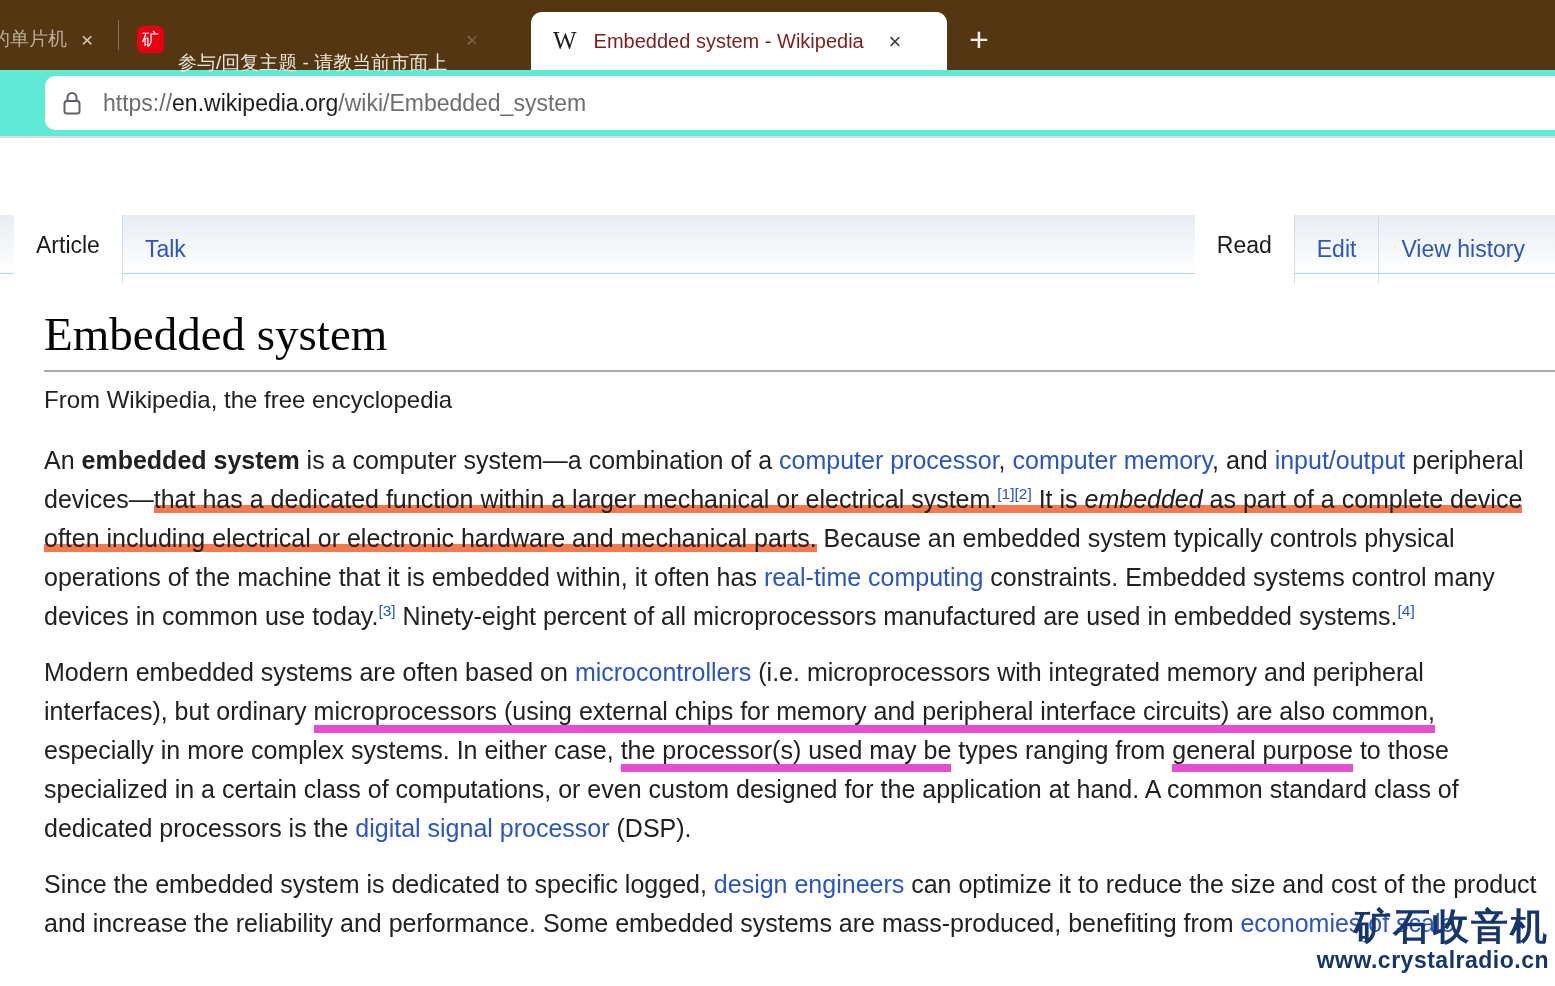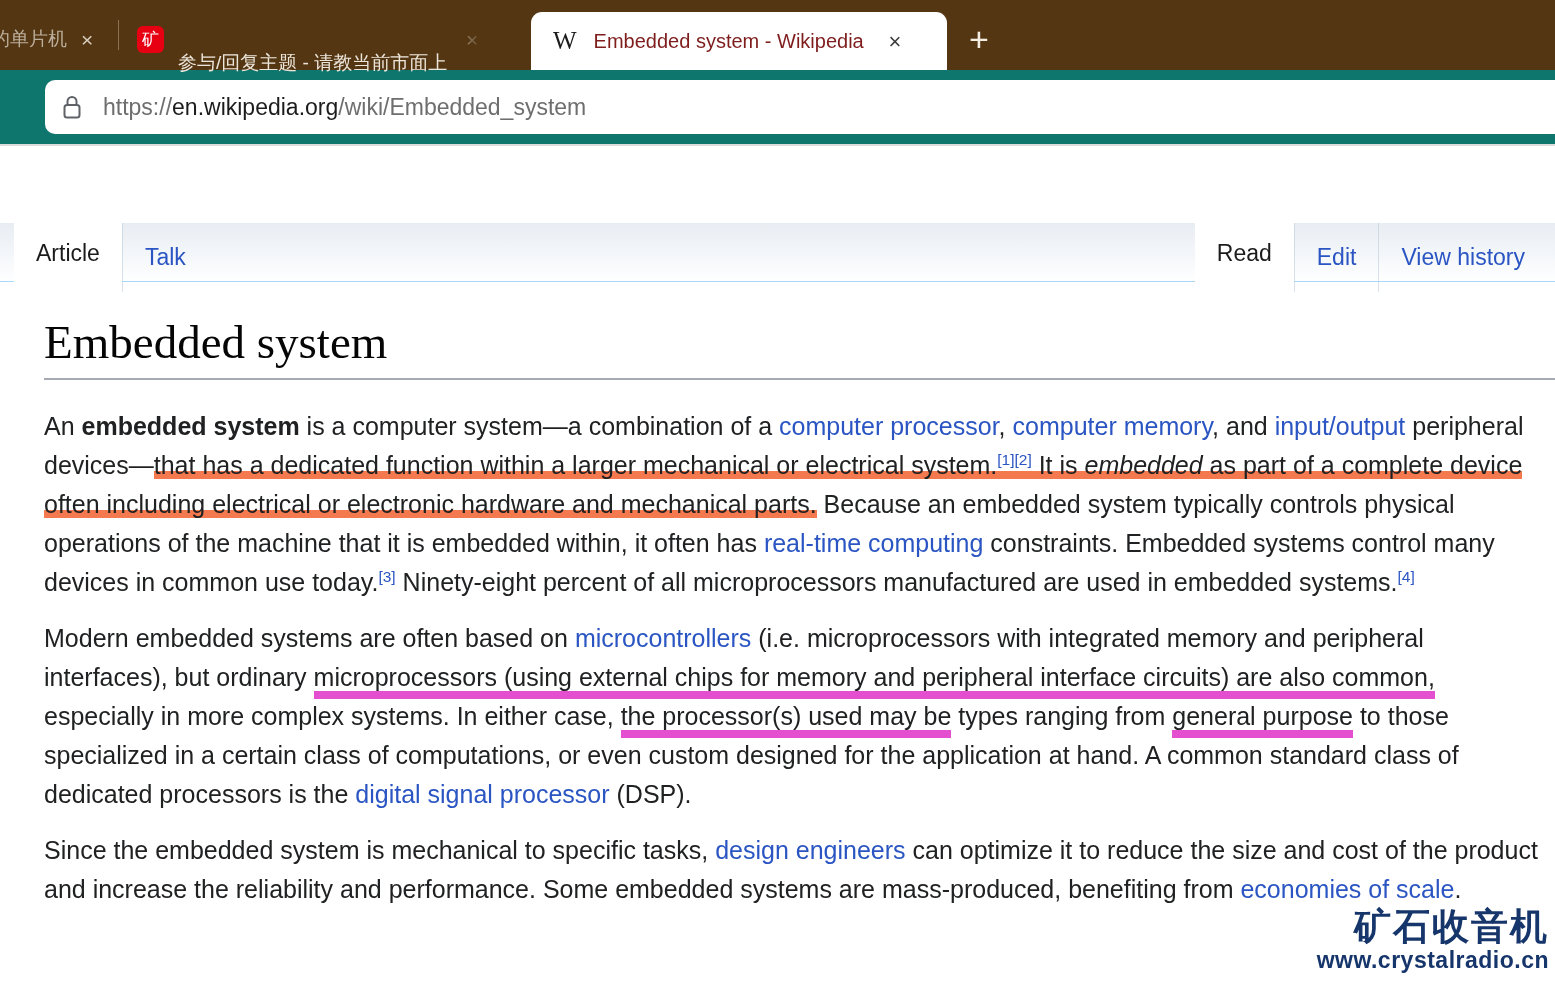--- a/index.html
+++ b/index.html
@@ -27,21 +27,21 @@
     background:linear-gradient(to right,rgba(84,55,18,0),var(--brown));}
   .t-close{color:#d8cec0;font-size:21px;line-height:21px;cursor:default;}
   .tab-active{width:416px;height:58px;background:#fff;border-radius:11px 11px 0 0;
     padding-left:22px;align-self:flex-end;}
   .w-icon{font-family:"Liberation Serif",serif;font-size:25px;color:#1b1b1b;flex:0 0 auto;}
   .tab-active .t-title{color:#7f1d1d;font-size:20px;margin-left:17px;white-space:nowrap;
     width:295px;overflow:hidden;}
   .tab-active .t-close{color:#3c3c3c;font-size:22px;}
   .newtab{color:#f3ede4;font-size:34px;font-weight:200;margin:0 0 14px 22px;line-height:34px;}
   
-  .urlrow{height:76px;background:#0f766e;border-bottom:2px solid #dcdcdc;box-sizing:border-box;
+  .urlrow{height:68px;background:#5eead4;border-bottom:2px solid #dcdcdc;box-sizing:border-box;
     display:flex;align-items:center;}
   .urlpill{background:#fff;border-radius:10px;height:54px;margin-left:45px;margin-right:-30px;
     flex:1;display:flex;align-items:center;padding-left:16px;}
   .lock{flex:0 0 auto;margin-right:20px;}
   .url{font-size:23px;white-space:nowrap;}
   .url .dim{color:#6e6e6e;}
   .url .domain{color:#1c1c1c;}
   
   .page{position:relative;}
   .user-status{position:absolute;top:15px;left:1442px;display:flex;align-items:center;
@@ -140,24 +140,25 @@
           <span>Edit</span>
         </div>
       <div class="wtab wide">
           <span>View history</span>
         </div>
     </div>
   </div>
 
   <h1 class="title">Embedded system</h1>
   <hr class="rule">
+  <div class="subtitle">From Wikipedia, the free encyclopedia</div>
 
   <div class="article-body">
       <p class="wiki-p"><span class="">An </span><span class="seg-b">embedded system</span><span class=""> is a computer system—a combination of a </span><a class="seg-a">computer processor</a><span class="">, </span><a class="seg-a">computer memory</a><span class="">, and </span><a class="seg-a">input/output</a><span class=""> peripheral devices—</span><span class="seg-hl1">that has a dedicated function within a larger mechanical or electrical system.</span><span class="seg-hl1"><sup class="seg-sup"><a>[1][2]</a></sup></span><span class="seg-hl1"> It is </span><span class="seg-i seg-hl1">embedded</span><span class="seg-hl1"> as part of a complete device often including electrical or electronic hardware and mechanical parts.</span><span class=""> Because an embedded system typically controls physical operations of the machine that it is embedded within, it often has </span><a class="seg-a">real-time computing</a><span class=""> constraints. Embedded systems control many devices in common use today.</span><span class=""><sup class="seg-sup"><a>[3]</a></sup></span><span class=""> Ninety-eight percent of all microprocessors manufactured are used in embedded systems.</span><span class=""><sup class="seg-sup"><a>[4]</a></sup></span></p>
       <p class="wiki-p"><span class="">Modern embedded systems are often based on </span><a class="seg-a">microcontrollers</a><span class=""> (i.e. microprocessors with integrated memory and peripheral interfaces), but ordinary </span><span class="seg-hl2">microprocessors (using external chips for memory and peripheral interface circuits) are also common,</span><span class=""> especially in more complex systems. In either case, </span><span class="seg-hl2">the processor(s) used may be</span><span class=""> types ranging from </span><span class="seg-hl2">general purpose</span><span class=""> to those specialized in a certain class of computations, or even custom designed for the application at hand. A common standard class of dedicated processors is the </span><a class="seg-a">digital signal processor</a><span class=""> (DSP).</span></p>
-      <p class="wiki-p"><span class="">Since the embedded system is mechanical to specific tasks, </span><a class="seg-a">design engineers</a><span class=""> can optimize it to reduce the size and cost of the product and increase the reliability and performance. Some embedded systems are mass-produced, benefiting from </span><a class="seg-a">economies of scale</a><span class="">.</span></p>
+      <p class="wiki-p"><span class="">Since the embedded system is dedicated to specific logged, </span><a class="seg-a">design engineers</a><span class=""> can optimize it to reduce the size and cost of the product and increase the reliability and performance. Some embedded systems are mass-produced, benefiting from </span><a class="seg-a">economies of scale</a><span class="">.</span></p>
     </div>
 </div>
 
 <div class="watermark">
   <div class="wm1">矿石收音机</div>
   <div class="wm2">www.crystalradio.cn</div>
 </div>
 
 </body></html>

